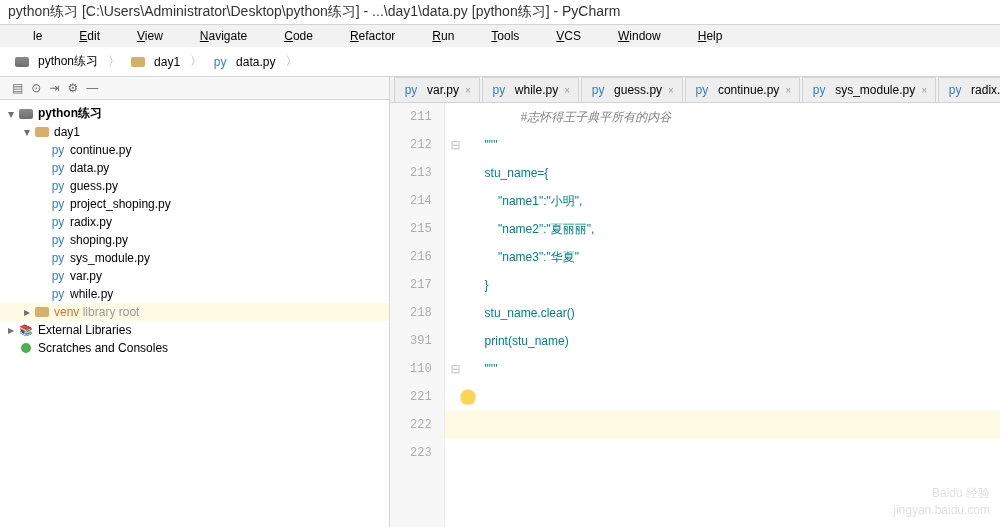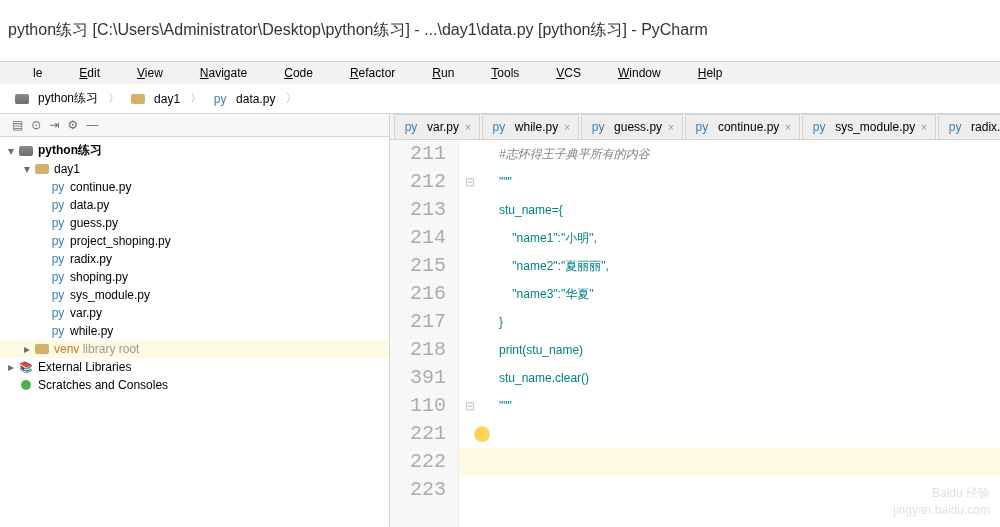--- a/index.html
+++ b/index.html
@@ -1,17 +1,17 @@
 <!DOCTYPE html>
 <html><head>
 <meta charset="utf-8">
 <style>
 * { margin: 0; padding: 0; box-sizing: border-box; font-family: "Segoe UI", Tahoma, sans-serif; font-size: 12px; }
 body { background: #f2f2f2; width: 1000px; height: 527px; overflow: hidden; position: relative; }
-.titlebar { background: #fff; padding: 20px 8px; border-bottom: 1px solid #d4d4d4; font-size: 16px; color: #333; }
+.titlebar { background: #fff; padding: 3px 8px; border-bottom: 1px solid #d4d4d4; font-size: 14px; color: #333; }
 .menubar { background: #f2f2f2; padding: 2px 4px; display: flex; gap: 2px; }
 .menubar span { padding: 2px 6px; cursor: default; margin-left: 23px; }
 .menubar span u { text-decoration: underline; }
 .navbar { background: #fff; border-bottom: 1px solid #d4d4d4; padding: 4px 8px; display: flex; align-items: center; gap: 2px; }
 .crumb { display: flex; align-items: center; gap: 4px; padding: 2px 6px; }
 .chev { color: #999; padding: 0 2px; }
 .main { display: flex; height: calc(100% - 70px); }
 .sidebar { width: 390px; background: #fff; border-right: 1px solid #d4d4d4; display: flex; flex-direction: column; }
 .proj-header { display: flex; align-items: center; padding: 4px 8px; border-bottom: 1px solid #d4d4d4; background: #f7f7f7; }
 .proj-header .title { font-weight: normal; flex: 1; }
@@ -28,26 +28,26 @@
 .icon-lib::before { content: "📚"; font-size: 11px; }
 .icon-scratch { background: #4caf50; border-radius: 50%; width: 10px; height: 10px; }
 .muted { color: #999; }
 .orange { color: #cc7832; }
 .editor { flex: 1; background: #fff; display: flex; flex-direction: column; overflow: hidden; }
 .tabs { display: flex; background: #f2f2f2; border-bottom: 1px solid #d4d4d4; padding-left: 4px; align-items: center; }
 .tab { display: flex; align-items: center; gap: 4px; padding: 4px 8px; background: #eeeeee; border: 1px solid #d4d4d4; border-bottom: none; margin-right: 2px; cursor: default; }
 .tab .x { color: #999; font-size: 10px; padding-left: 2px; }
 .code-area { display: flex; flex: 1; overflow: auto; font-family: "Consolas","Courier New",monospace; font-size: 18px; }
 .gutter { background: #f7f7f7; color: #adadad; text-align: right; padding: 0 12px 0 20px; border-right: 1px solid #ededed; user-select: none; }
-.gutter .ln { height: 28px; line-height: 28px; font-family: "Consolas","Courier New",monospace; font-size: 20px; }
+.gutter .ln { height: 28px; line-height: 28px; font-family: "Consolas","Courier New",monospace; font-size: 12px; }
 .code { flex: 1; position: relative; }
 .code .line { height: 28px; line-height: 28px; padding-left: 40px; white-space: pre; }
 .code .line.cur { background: #fffae3; }
 .s { color: #008080; }
-.c { color: #808080; font-style: italic; }
+.c { color: #808080; font-style: italic; margin-left: 36px; }
 .n { color: #008080; }
 .f { color: #008080; }
 .bulb { position: absolute; left: 16px; width: 14px; height: 14px; background: #ffd54f; border-radius: 50% 50% 45% 45%; box-shadow: 0 0 2px #d4a000; }
 .fold-mark { position: absolute; left: 6px; color: #c0c0c0; font-size: 12px; }
 .watermark { position: absolute; right: 10px; bottom: 10px; color: #ccc; font-size: 22px; text-align: right; opacity: .6; pointer-events: none; }
 .watermark .small { font-size: 12px; display: block; }
 </style>
 </head>
 <body>
 
@@ -232,22 +232,22 @@
           <div class="ln">223</div>
         </div>
       <div class="code" id="code">
           <div class="line"><span class="c">#志怀得王子典平所有的内谷</span></div>
           <div class="line"><span class="s">"""</span></div>
           <div class="line"><span class="n">stu_name={</span></div>
           <div class="line"><span class="n">    <span class="s">"name1"</span>:<span class="s">"小明"</span>,</span></div>
           <div class="line"><span class="n">    <span class="s">"name2"</span>:<span class="s">"夏丽丽"</span>,</span></div>
           <div class="line"><span class="n">    <span class="s">"name3"</span>:<span class="s">"华夏"</span></span></div>
           <div class="line"><span class="n">}</span></div>
+          <div class="line"><span class="n">stu_name.</span><span class="f">clear</span><span class="n">()</span></div>
           <div class="line"><span class="n"></span><span class="f">print</span><span class="n">(stu_name)</span></div>
-          <div class="line"><span class="n">stu_name.</span><span class="f">clear</span><span class="n">()</span></div>
           <div class="line"><span class="s">"""</span></div>
           <div class="line"><span class="n"></span></div>
           <div class="line cur"><span class="n"></span></div>
           <div class="line"><span class="n"></span></div>
           <div class="fold-mark" style="top: 35px;">⊟</div>
           <div class="fold-mark" style="top: 259px;">⊟</div>
           <div class="bulb" style="top: 287px;"></div>
         </div>
     </div>
   </div>

